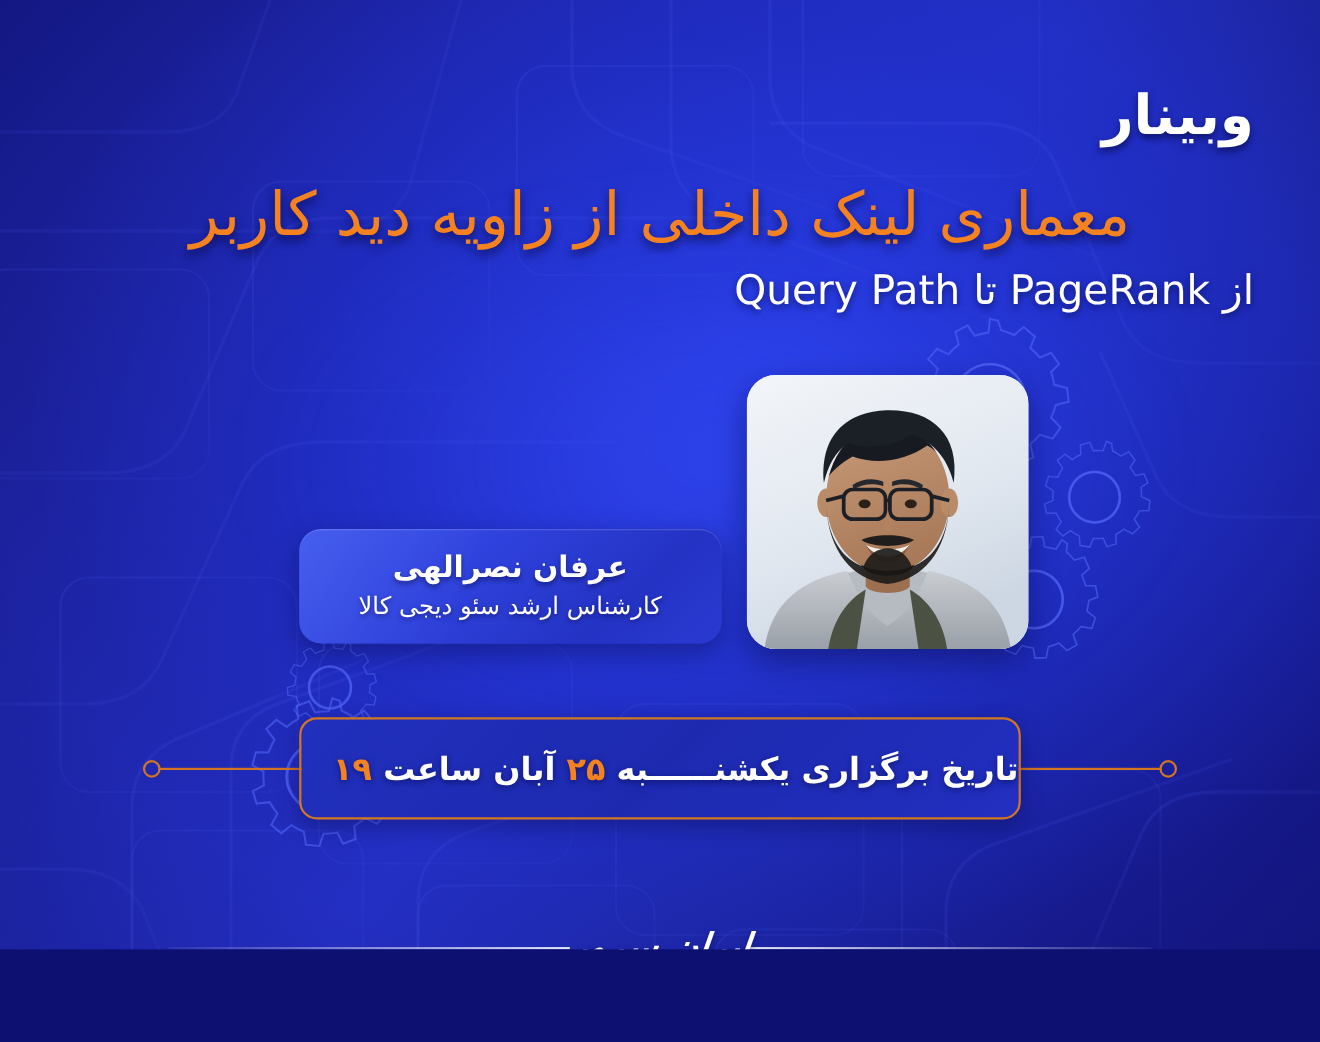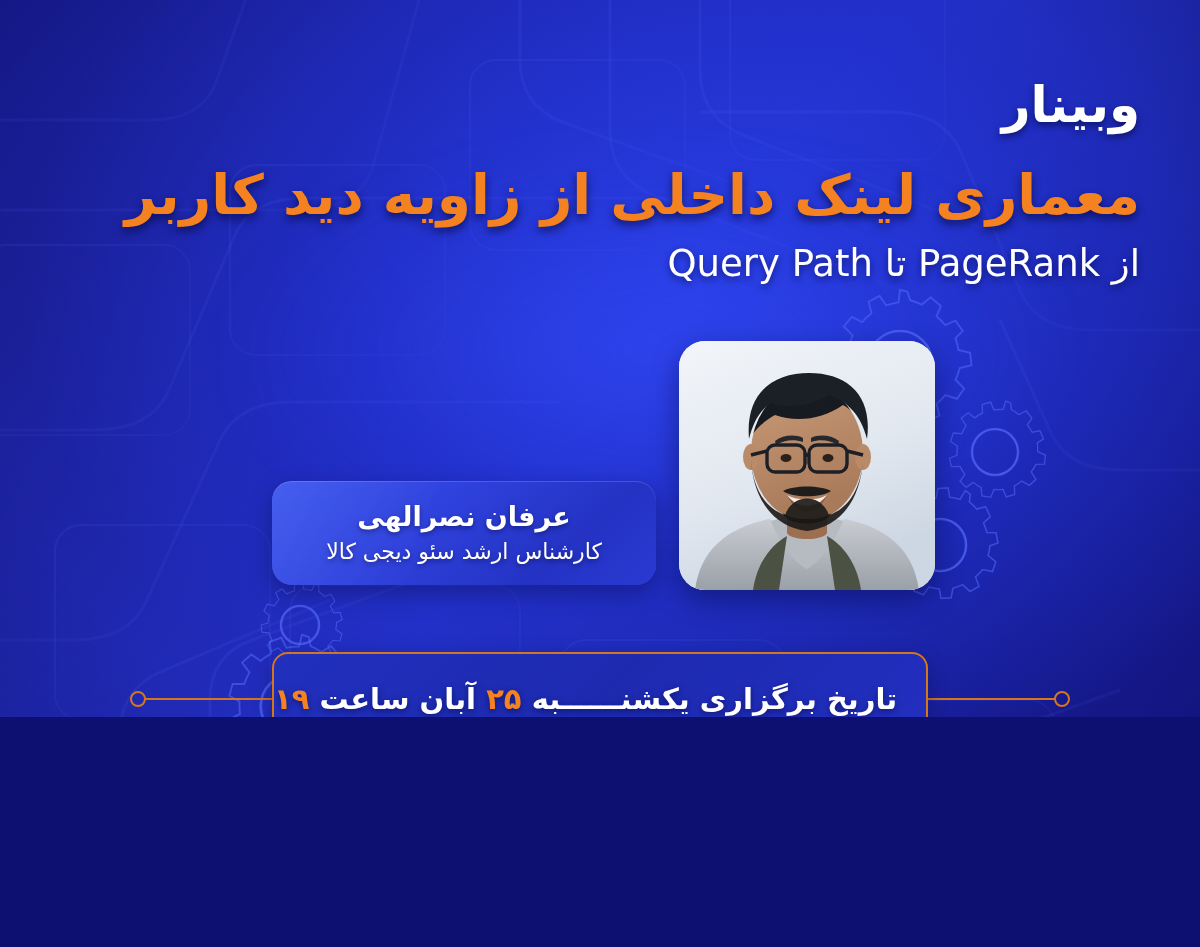--- a/index.html
+++ b/index.html
@@ -5,21 +5,21 @@
 <style>
   * { margin:0; padding:0; box-sizing:border-box; }
   html,body { background:#0d1070; }
   body {
     font-family:"DejaVu Sans","Liberation Sans",sans-serif;
     width:1200px; height:947px; overflow:hidden;
   }
 
   .banner {
     position:relative;
-    width:1200px; height:717px;
+    width:1200px; height:863px;
     overflow:hidden;
     background:
       radial-gradient(ellipse 900px 700px at 58% 40%, rgba(40,62,230,0.95) 0%, rgba(32,48,205,0.55) 45%, rgba(20,26,140,0.05) 75%),
       linear-gradient(128deg, #151a8e 0%, #1b2099 16%, #2029b4 36%, #2430c6 52%, #1d27a8 70%, #171b90 86%, #141788 100%);
   }
 
   
   .bg-pattern {
     position:absolute; inset:0;
     opacity:0.55;
@@ -54,25 +54,26 @@
     font-size:50px;
     font-weight:bold;
     color:#ffffff;
     letter-spacing:0px;
     line-height:1.1;
     text-shadow:0 3px 7px rgba(5,8,60,0.65);
   }
   .headline {
     margin-top:28px;
     font-size:55px;
-    font-weight:bold;
+    font-weight:normal;
     color:#F58220;
     line-height:1.25;
     white-space:nowrap;
     text-shadow:0 4px 9px rgba(5,8,60,0.70);
+    text-align:center;
   }
   .subheadline {
     margin-top:10px;
     font-size:37px;
     font-weight:400;
     color:#ffffff;
     line-height:1.3;
     white-space:nowrap;
     text-shadow:0 3px 7px rgba(5,8,60,0.6);
   }
@@ -145,21 +146,21 @@
   .rail-dot.left  { left:0; }
   .rail-dot.right { right:0; }
 
   .date-box {
     position:absolute;
     left:272px; top:652px;
     width:656px; height:93px;
     border:2px solid #D4761E;
     border-radius:16px;
     background:linear-gradient(135deg,#2130bd 0%,#1d2ab0 50%,#222fc0 100%);
-    display:flex; align-items:center; justify-content:flex-end;
+    display:flex; align-items:center; justify-content:flex-start;
     direction:rtl;
     box-shadow:0 6px 18px rgba(5,8,60,0.35);
   }
   .date-text {
     font-size:29px; font-weight:bold; color:#ffffff;
     white-space:nowrap;
     text-shadow:0 2px 6px rgba(5,8,60,0.55);
   }
   .date-text .num { color:#F58220; }
 

